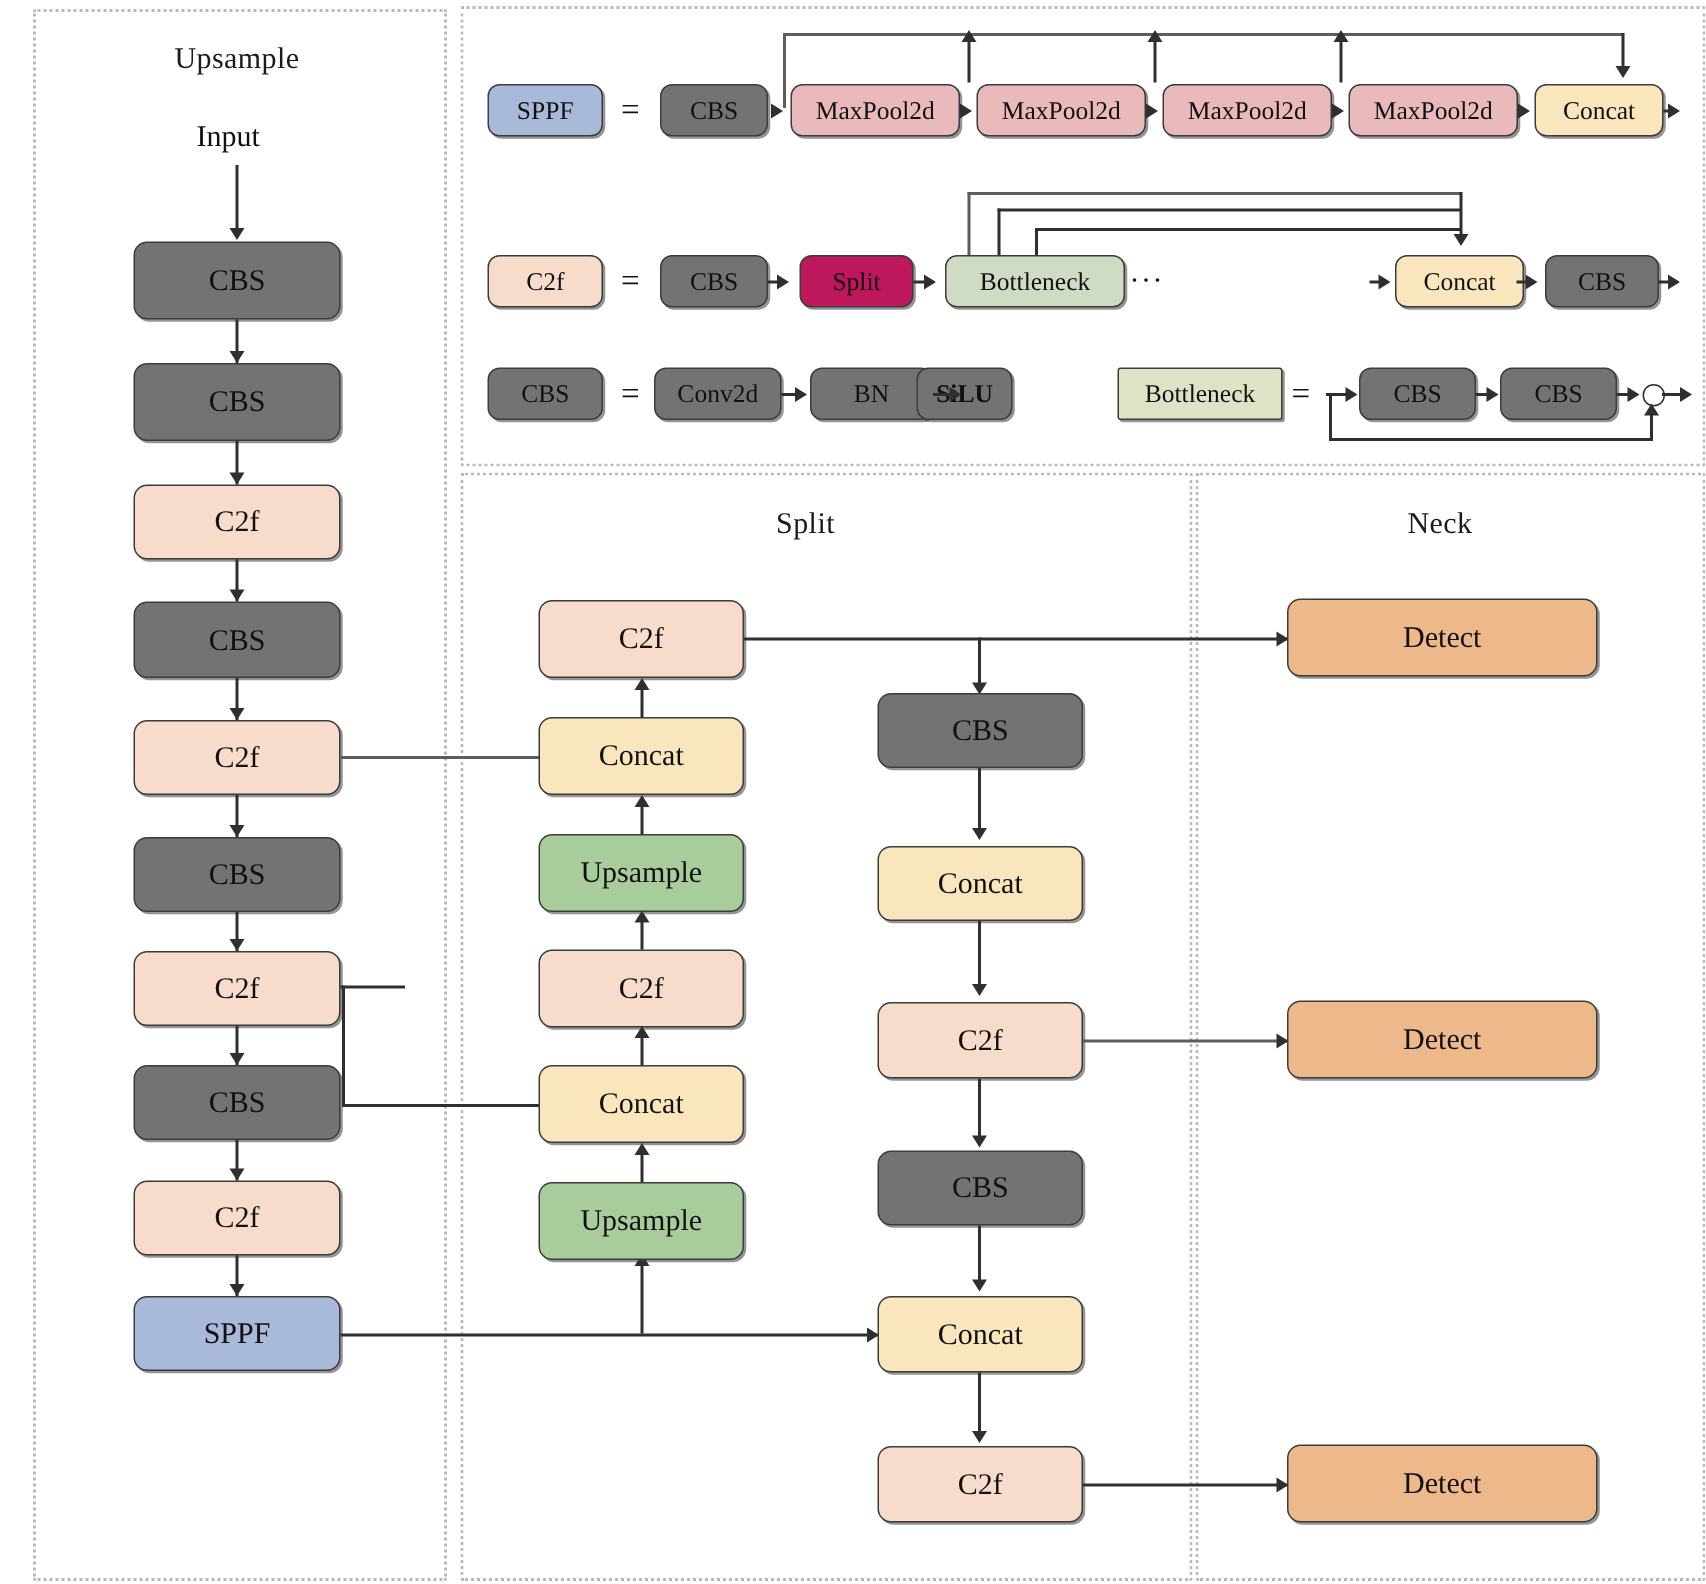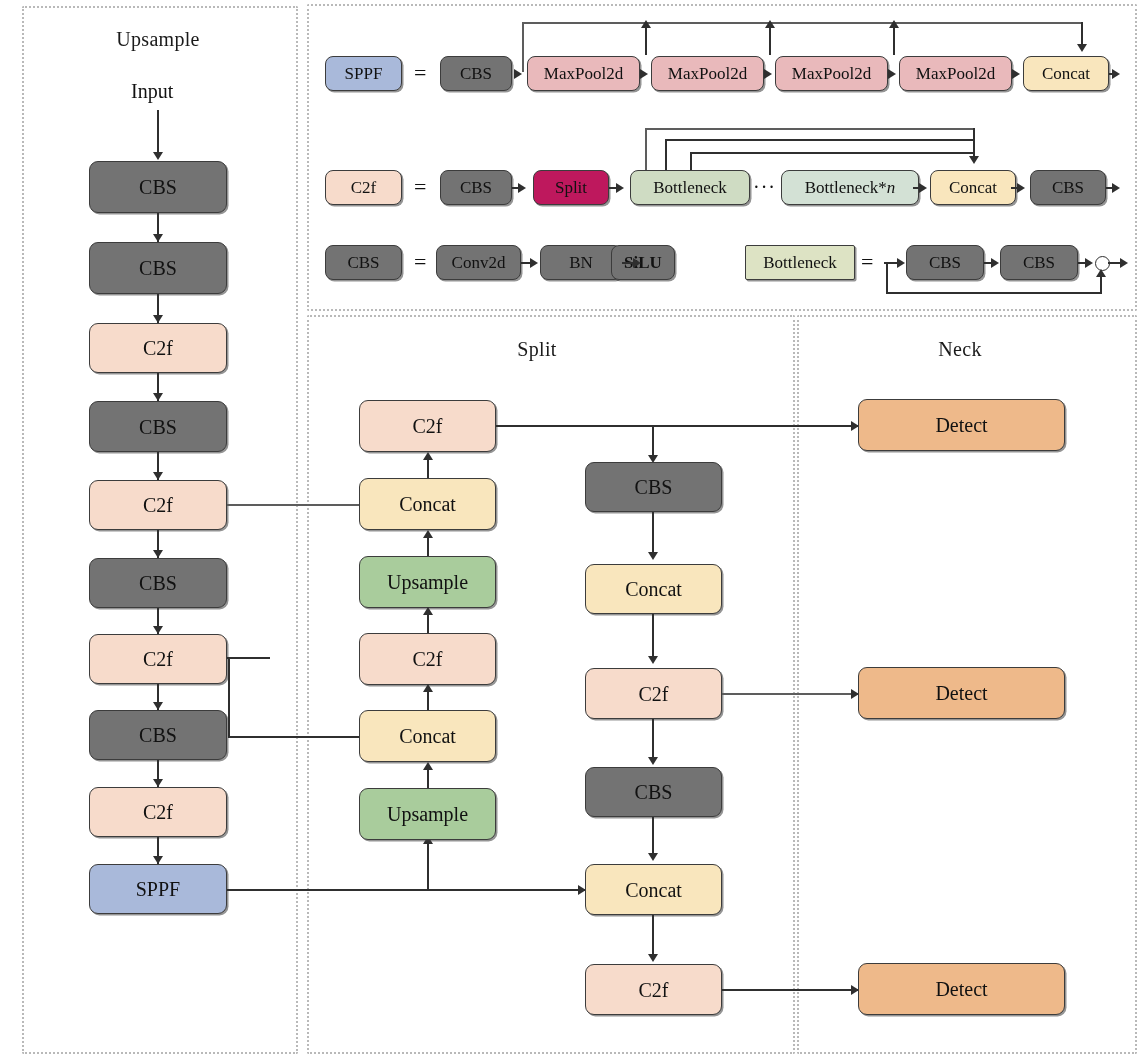--- a/index.html
+++ b/index.html
@@ -196,21 +196,20 @@
   <div class="ln lnv" style="left:1081px;top:22px;height:26px;"></div>
   <div class="arw arw-d" style="left:1077px;top:44px;"></div>
 
   <div class="node c-c2f sm" style="left:325px;top:170px;width:77px;height:35px;">C2f</div>
   <div class="eq" style="left:414px;top:174px;">=</div>
 
   <div class="node c-cbs sm" style="left:440px;top:170px;width:72px;height:35px;">CBS</div>
   <div class="node c-split sm" style="left:533px;top:170px;width:76px;height:35px;">Split</div>
   <div class="node c-bottleneck sm" style="left:630px;top:170px;width:120px;height:35px;">Bottleneck</div>
   <div class="dots" style="left:753px;top:176px;">···</div>
-  <div class="node c-bottleneck2 sm" style="left:781px;top:170px;width:138px;height:35px;">Bottleneck*<i>n</i></div>
   <div class="node c-concat sm" style="left:930px;top:170px;width:86px;height:35px;">Concat</div>
   <div class="node c-cbs sm" style="left:1030px;top:170px;width:76px;height:35px;">CBS</div>
 
   <div class="arw arw-r" style="left:518px;top:183px;"></div>
   <div class="ln lnh" style="left:512px;top:187px;width:8px;"></div>
   <div class="arw arw-r" style="left:616px;top:183px;"></div>
   <div class="ln lnh" style="left:609px;top:187px;width:9px;"></div>
   <div class="arw arw-r" style="left:919px;top:183px;"></div>
   <div class="ln lnh" style="left:913px;top:187px;width:8px;"></div>
   <div class="arw arw-r" style="left:1017px;top:183px;"></div>

